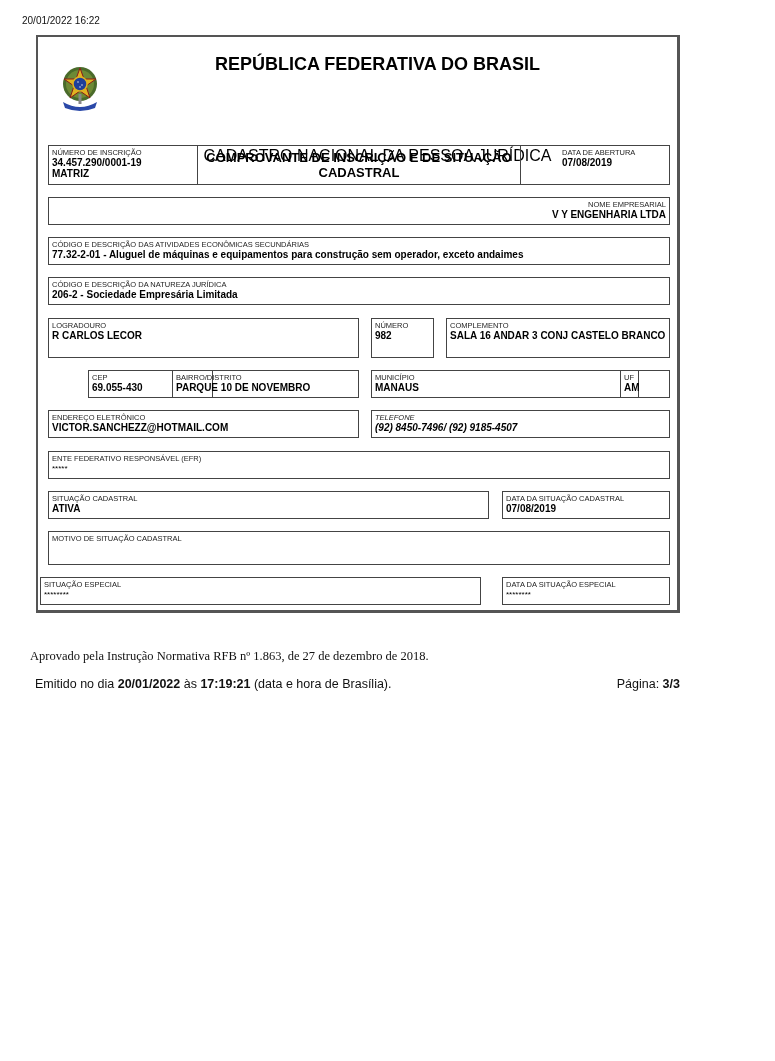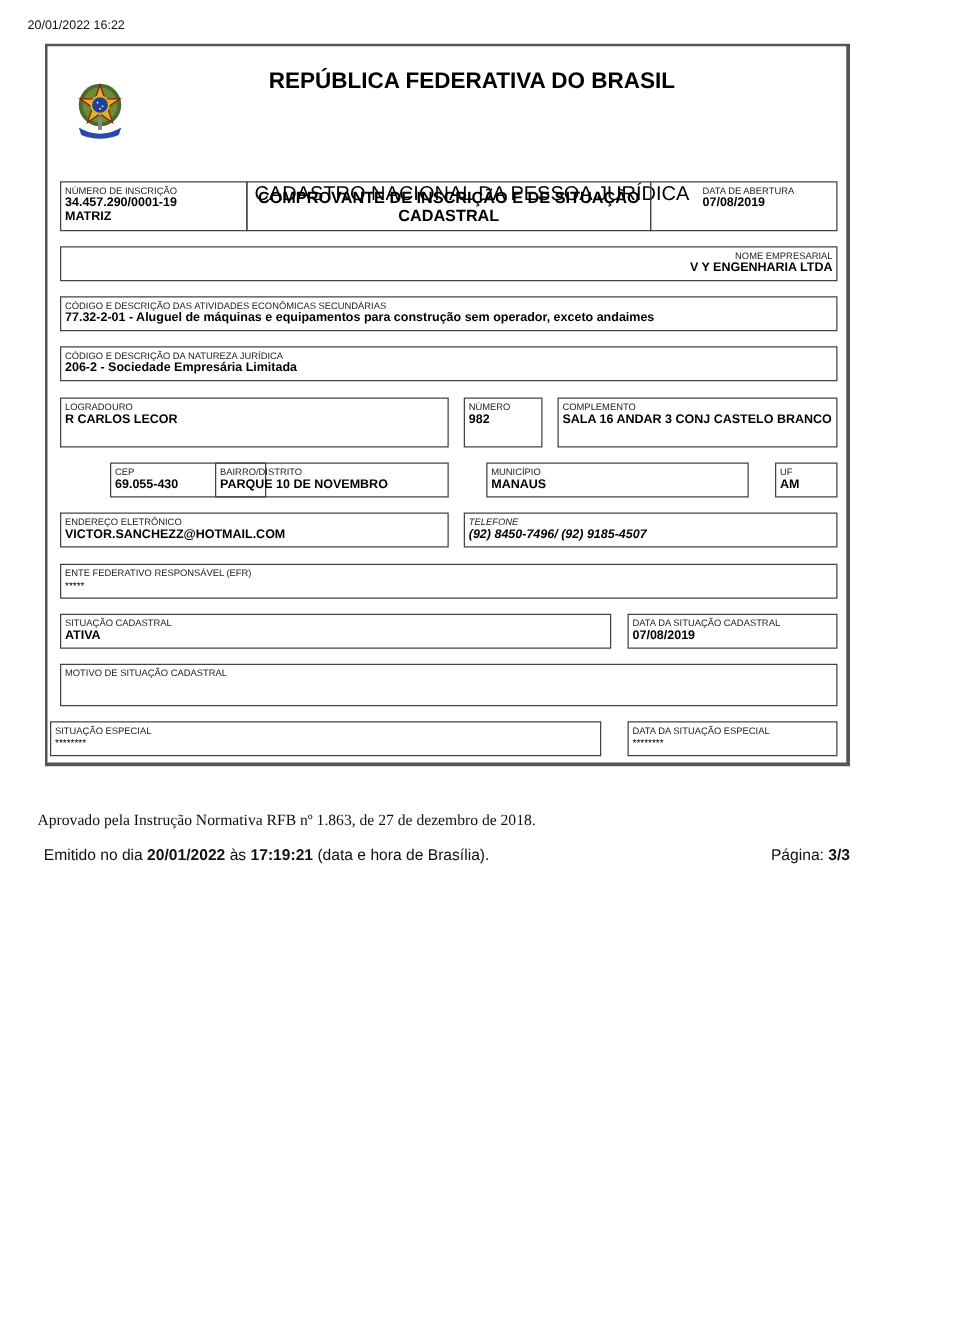--- a/index.html
+++ b/index.html
@@ -108,21 +108,21 @@
   </div>
 
   <div class="box" style="left:10px; top:333px; width:125px; height:28px;margin-left:40px;">
     <span class="lbl">CEP</span>
     <span class="val">69.055-430</span>
   </div>
   <div class="box" style="left:134px; top:333px; width:187px; height:28px;">
     <span class="lbl">BAIRRO/DISTRITO</span>
     <span class="val">PARQUE 10 DE NOVEMBRO</span>
   </div>
-  <div class="box" style="left:333px; top:333px; width:210px; height:28px;margin-left:18px;">
+  <div class="box" style="left:333px; top:333px; width:268px; height:28px;">
     <span class="lbl">MUNICÍPIO</span>
     <span class="val">MANAUS</span>
   </div>
   <div class="box" style="left:582px; top:333px; width:50px; height:28px;">
     <span class="lbl">UF</span>
     <span class="val">AM</span>
   </div>
 
   <div class="box" style="left:10px; top:373px; width:311px; height:28px;">
     <span class="lbl">ENDEREÇO ELETRÔNICO</span>

